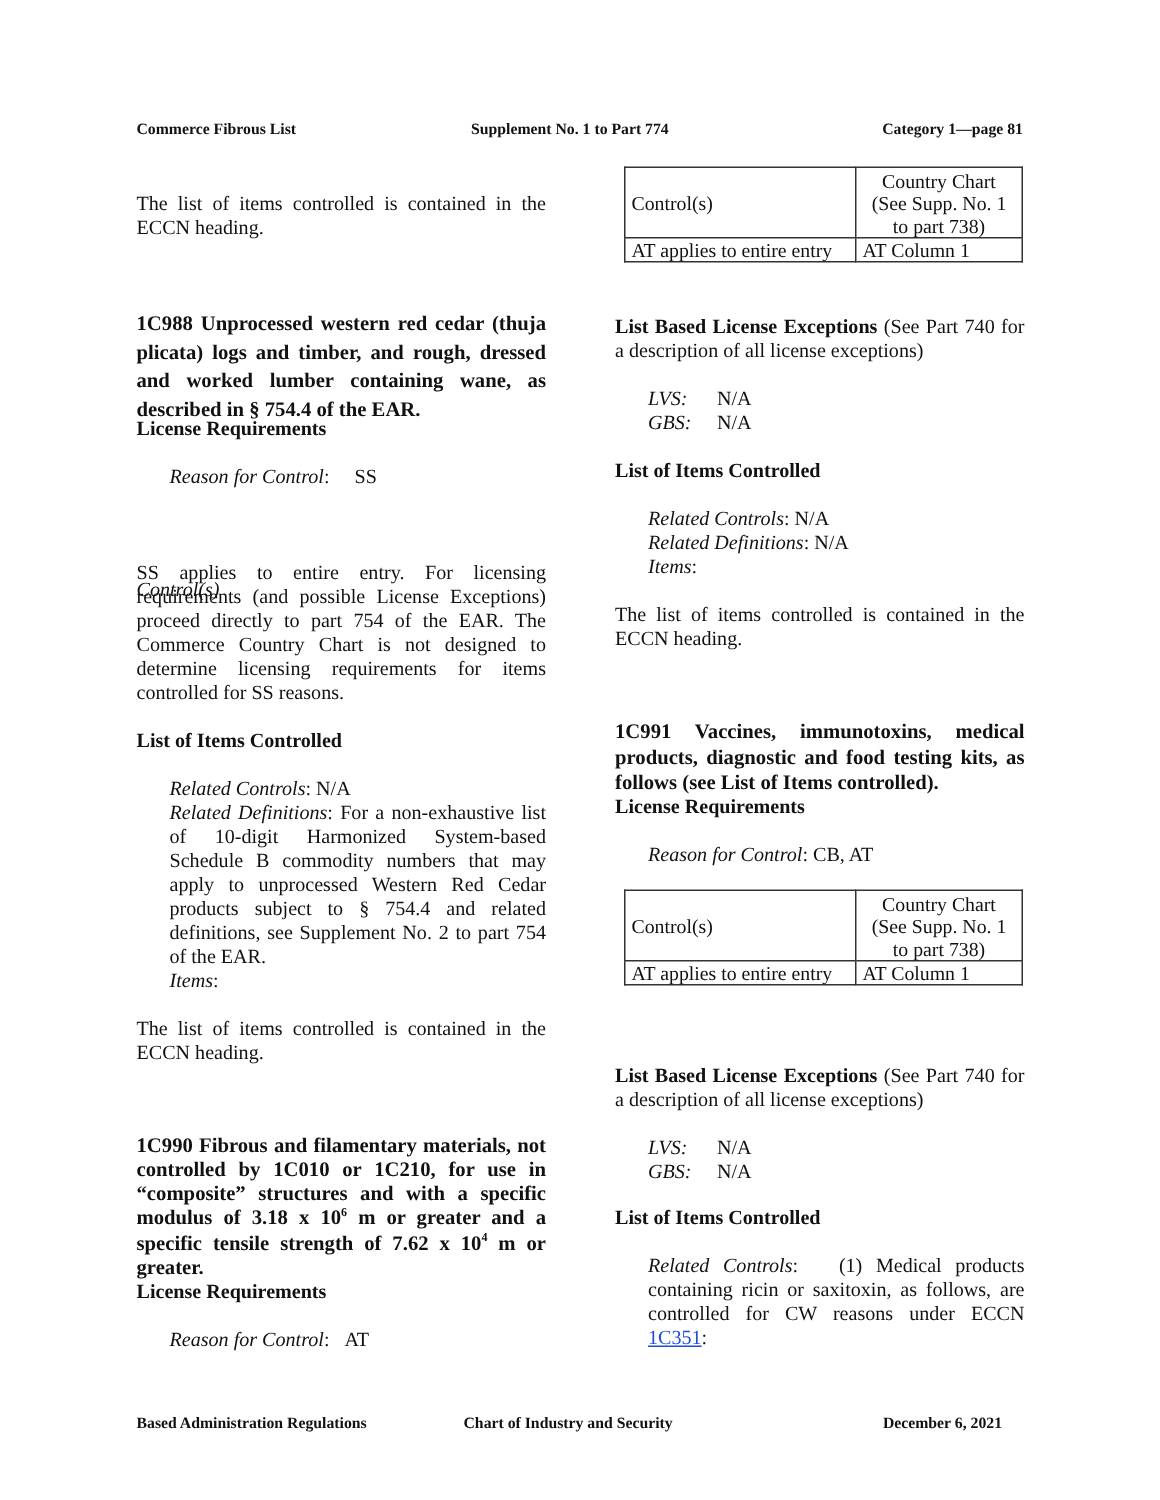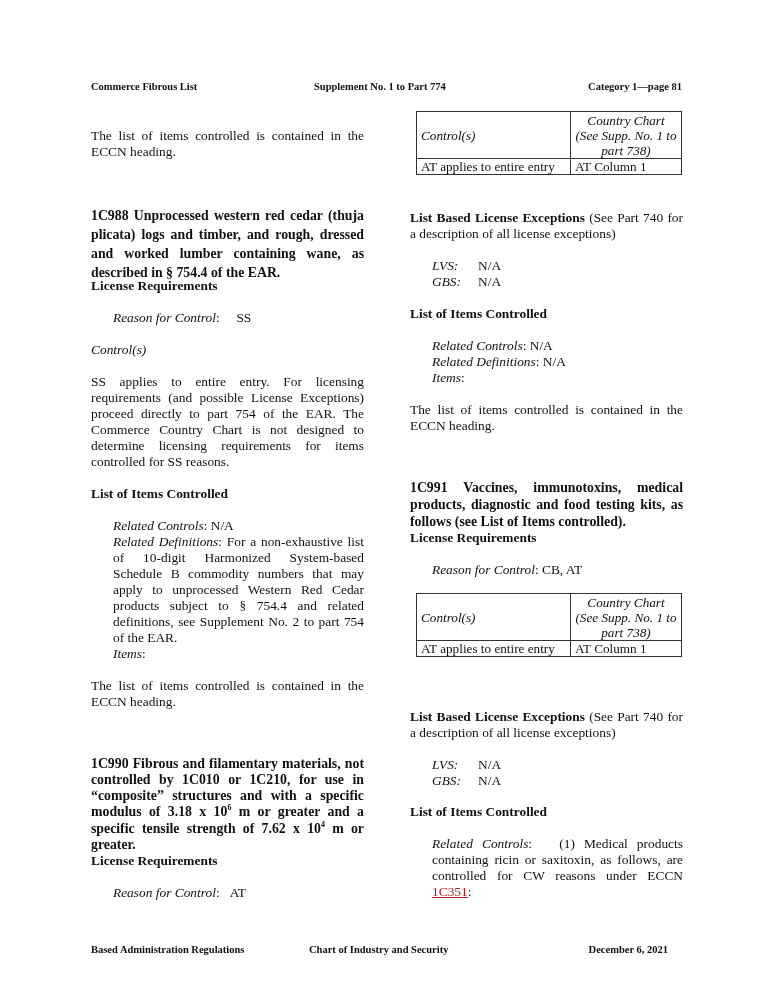--- a/index.html
+++ b/index.html
@@ -7,30 +7,30 @@
            font-family: "Liberation Serif", "DejaVu Serif", serif; color: #111; }
     .hdr, .ftr { position: absolute; left: 91px; right: 91px; font-size: 10.5px; font-weight: bold; }
     .hdr { top: 81px; }
     .ftr { top: 944px; }
     .hdr span, .ftr span { position: absolute; top: 0; white-space: nowrap; }
     .col { position: absolute; top: 0; width: 273px; font-size: 13.4px; line-height: 16px; }
     .col.left { left: 91px; }
     .col.right { left: 410px; }
     .p { text-align: justify; margin: 0; }
     .b { font-weight: bold; }
-    .i { font-style: italic; }
+    .i { font-style: italic; margin-top: 43px; }
     .ind { padding-left: 22px; }
     .heading { font-weight: bold; font-size: 13.8px; line-height: 19px; text-align: justify; text-align-last: left; }
     .abs { position: absolute; left: 0; right: 0; }
     table.ctl { border-collapse: collapse; width: 266px; font-size: 13.2px; line-height: 15px; }
     table.ctl td { border: 1px solid #333; padding: 0 4px; vertical-align: top; }
-    table.ctl td.h { font-style: italic; text-align: center; vertical-align: middle; margin-top: 27px; }
+    table.ctl td.h { text-align: center; vertical-align: middle; margin-top: 27px; }
     table.ctl td.c1 { width: 145px; text-align: justify; text-align-last: left; }
     .lbl { display: inline-block; width: 46px; font-style: italic; }
-    a.link { color: #b91c1c; text-decoration: underline; }
+    a.link { color: #1d4ed8; text-decoration: underline; }
     sup { font-size: 8px; line-height: 0; }
   </style>
 </head>
 <body>
 
 <div class="hdr">
   <span style="left:0">Commerce Fibrous List</span>
   <span style="left:223px">Supplement No. 1 to Part 774</span>
   <span style="right:0">Category 1—page  81</span>
 </div>

